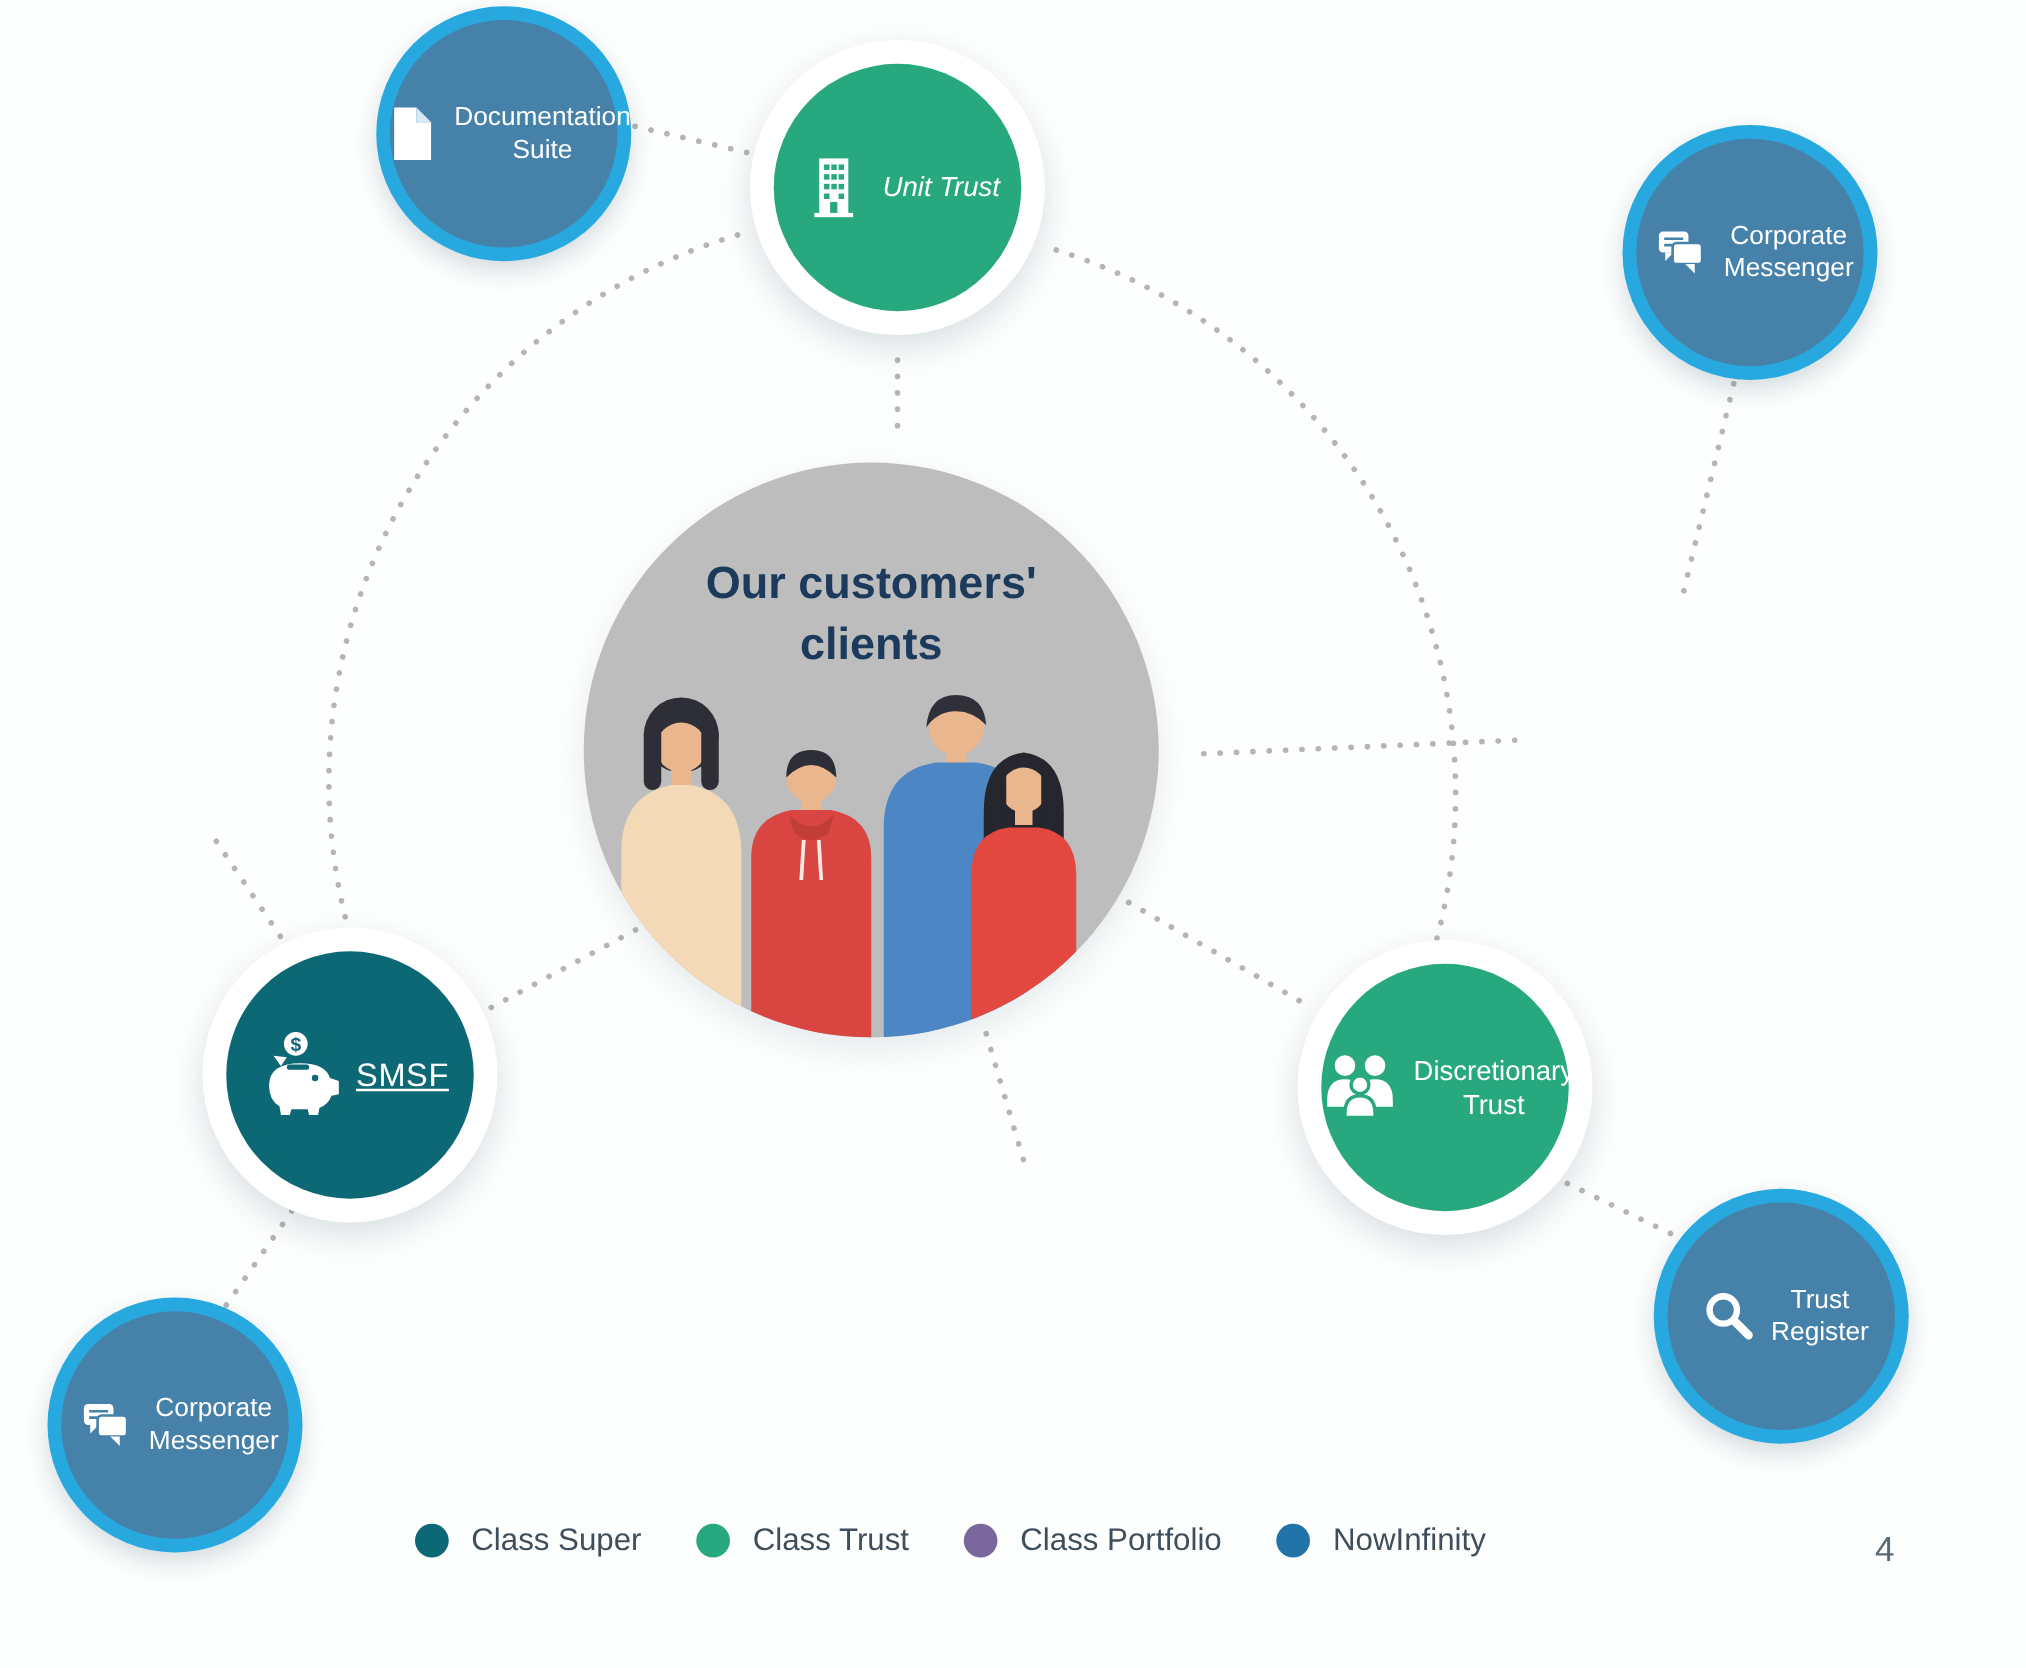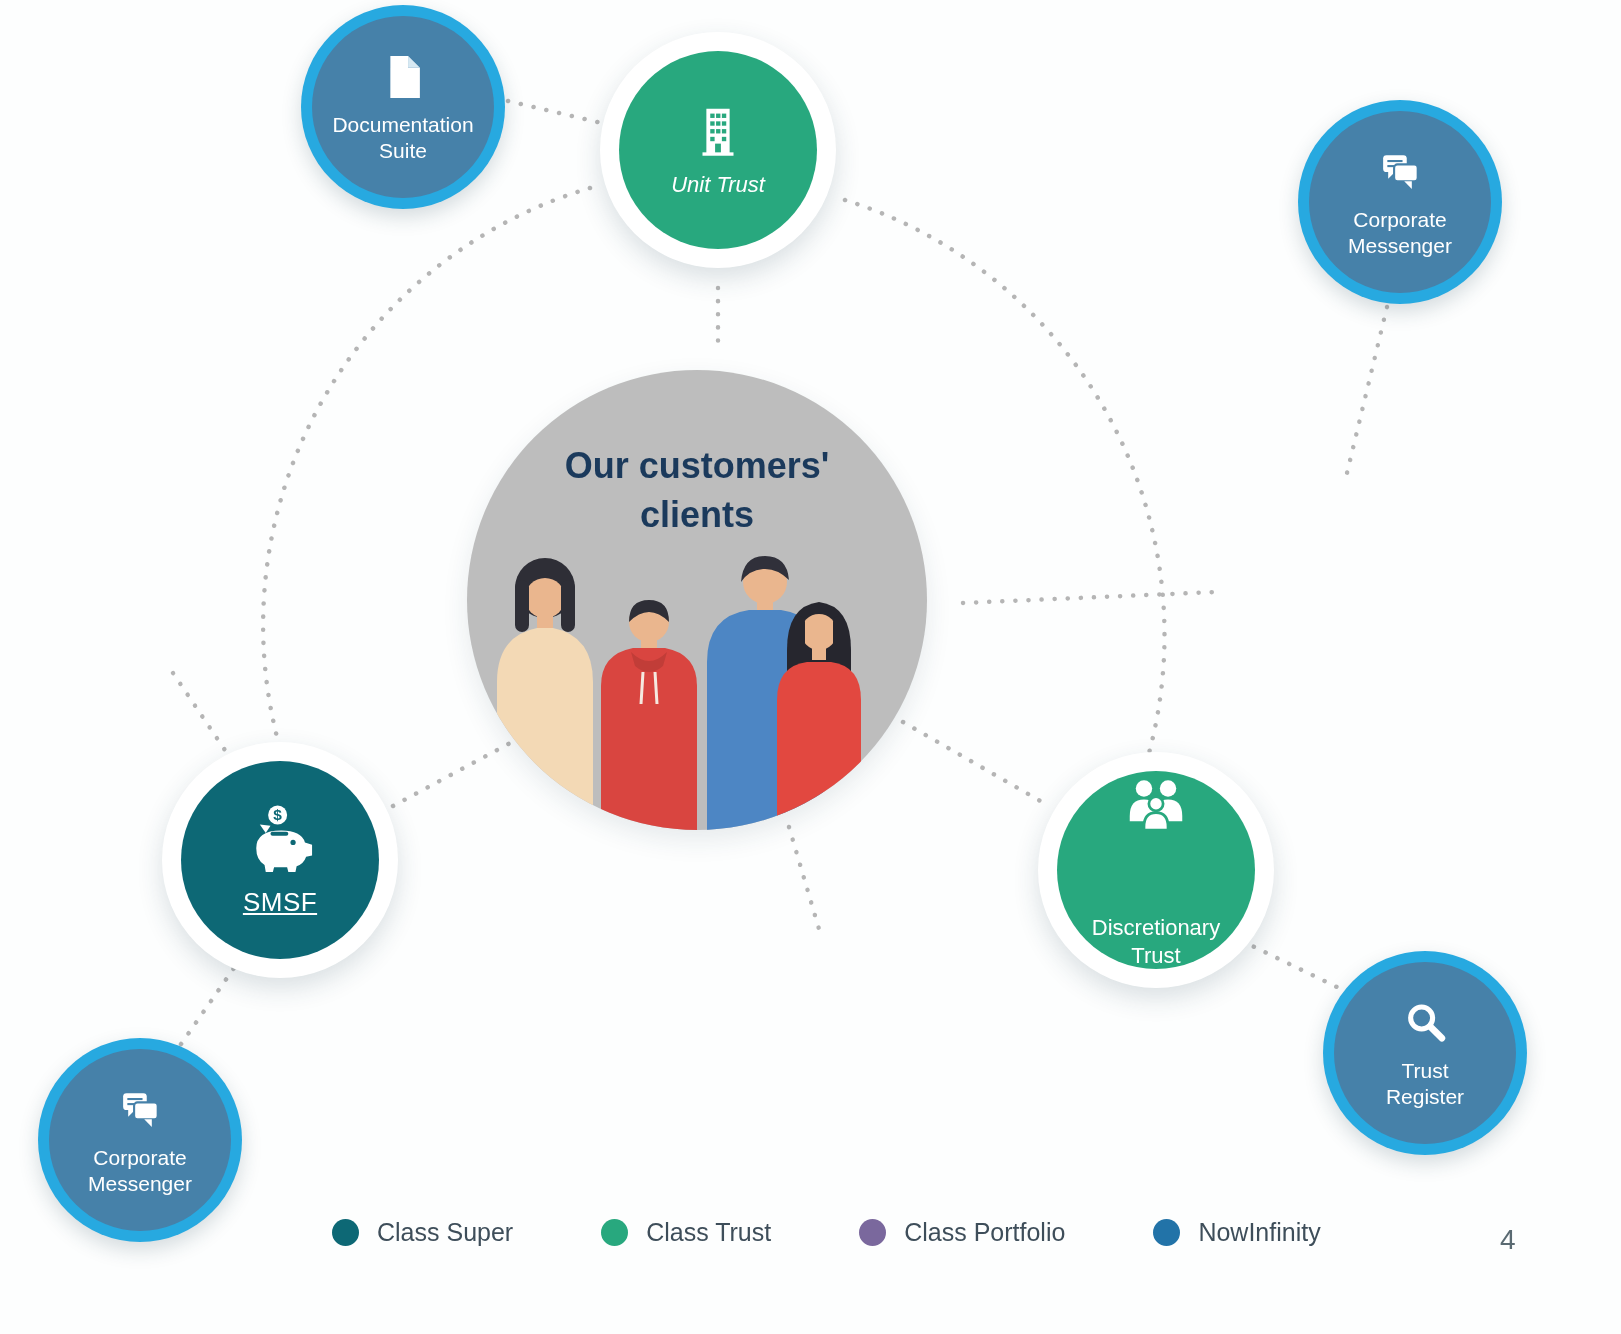--- a/index.html
+++ b/index.html
@@ -8,21 +8,21 @@
     font-family:"Liberation Sans",sans-serif;overflow:hidden;
   }
   #stage{position:relative;width:1621px;height:1334px;}
 
   
   #connectors{position:absolute;left:0;top:0;z-index:0;}
 
   
   .node{position:absolute;border-radius:50%;display:flex;align-items:center;justify-content:center;z-index:2;}
   .node .inner{
-    border-radius:50%;display:flex;flex-direction:column;align-items:center;justify-content:center;
+    border-radius:50%;display:flex;flex-direction:row;align-items:center;justify-content:center;
     gap:8px;text-align:center;
   }
   .node-white{width:236px;height:236px;background:#ffffff;box-shadow:0 10px 26px rgba(30,60,80,.16);}
   .node-white .inner{width:198px;height:198px;}
   .node-blue{width:204px;height:204px;background:#27a9e0;box-shadow:0 8px 20px rgba(30,60,80,.18);}
   .node-blue .inner{width:182px;height:182px;background:#4681a9;}
   .node-label{
     color:#ffffff;font-size:21px;line-height:1.25;white-space:pre-line;font-weight:400;
   }
   .node-white .node-label{font-size:22px;}
@@ -46,21 +46,21 @@
     position:absolute;left:467px;top:370px;width:460px;height:460px;border-radius:50%;
     overflow:hidden;z-index:1;background:#bdbdbd;box-shadow:0 10px 26px rgba(30,60,80,.10);
   }
   .center-title{
     position:absolute;left:0;top:72px;width:100%;text-align:center;z-index:3;
     font-size:36px;font-weight:bold;color:#1b3a5c;line-height:1.35;white-space:pre-line;
   }
   .people{position:absolute;left:0;top:0;width:460px;height:460px;z-index:2;}
 
   
-  .legend{position:absolute;left:332px;top:1218px;display:flex;gap:88px;align-items:center;z-index:3;}
+  .legend{position:absolute;left:332px;top:1218px;display:flex;gap:44px;align-items:center;z-index:3;}
   .legend-item{display:flex;align-items:center;gap:18px;}
   .legend-dot{width:27px;height:27px;border-radius:50%;display:inline-block;}
   .legend-label{font-size:25px;color:#3e4e5a;}
 
   .page-number{position:absolute;left:1500px;top:1224px;font-size:28px;color:#5a6a72;z-index:3;}
 </style>
 </head>
 <body>
 
 <div id="stage">
@@ -194,21 +194,21 @@
           <path d="M12 39 q0 -15 21 -15 q17 0 20 10 l6 2 v9 l-5 1 q-2 6 -8 8 l-1 5 h-6 l-1 -4 h-11 l-1 4 h-6 l-1 -6 q-7 -4 -7 -14 z" fill="#ffffff"></path>
           <rect x="24" y="25" width="15" height="3.5" rx="1.75" fill="#0d6875"></rect>
           <circle cx="43" cy="34" r="2.2" fill="#0d6875"></circle>
         </svg>
       </span>
       <span class="node-label">SMSF</span>
     </div>
   </div>
 
   <div class="node node-white" id="n-disc">
-    <div class="inner" style="background: rgb(40, 168, 126); justify-content: space-between;">
+    <div class="inner" style="background: rgb(40, 168, 126);">
       <span class="icon">
         <svg width="70" height="70" viewBox="0 0 64 64">
           <circle cx="21" cy="16" r="7.5" fill="#ffffff"></circle>
           <path d="M8 41 q0 -15 13 -15 q13 0 13 15 v5 h-26 z" fill="#ffffff"></path>
           <circle cx="43" cy="16" r="7.5" fill="#ffffff"></circle>
           <path d="M30 41 q0 -15 13 -15 q13 0 13 15 v5 h-26 z" fill="#ffffff"></path>
           <circle cx="32" cy="30" r="6.5" fill="#ffffff" stroke="#28a87e" stroke-width="2.5"></circle>
           <path d="M21 51 q0 -13 11 -13 q11 0 11 13 v3 h-22 z" fill="#ffffff" stroke="#28a87e" stroke-width="2.5"></path>
         </svg>
       </span>

